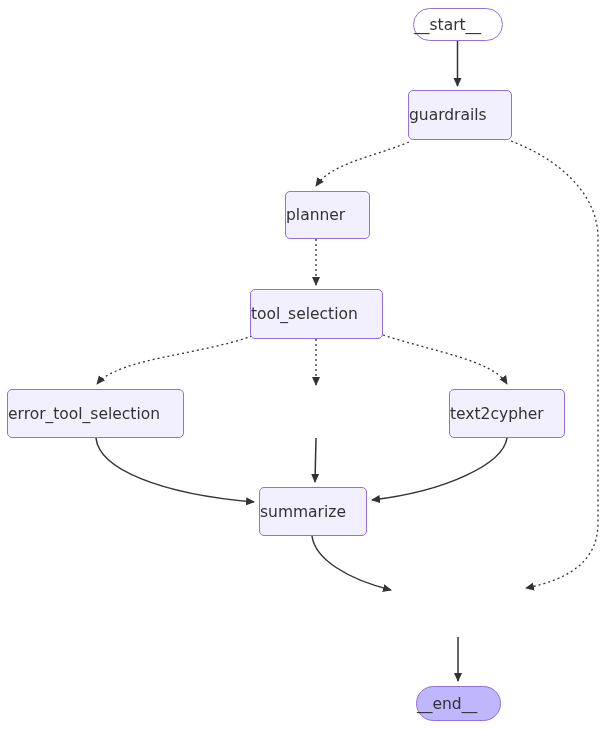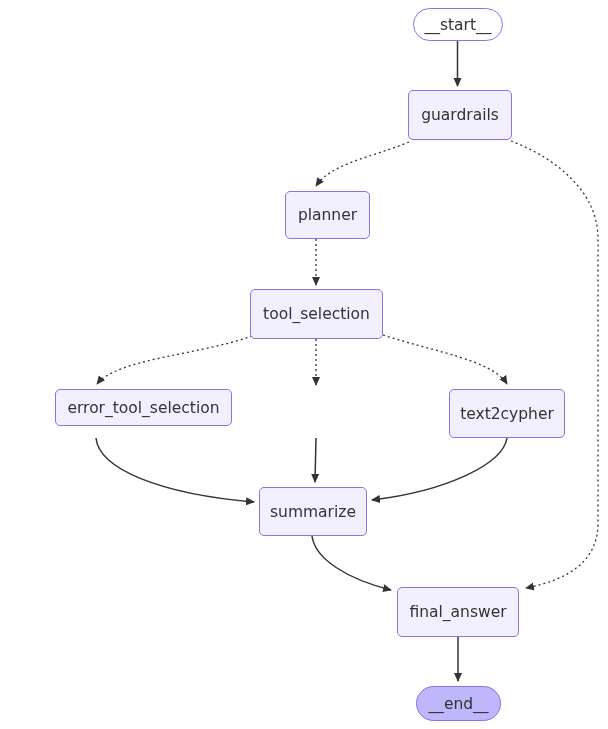--- a/index.html
+++ b/index.html
@@ -27,21 +27,21 @@
   .edge.dotted { stroke-width: 1.3; stroke-dasharray: 2 3; }
   .arrowhead   { fill: var(--edge, #333333); }
   .node {
     position: absolute;
     box-sizing: border-box;
     background: var(--node-fill, #f2f0ff);
     border: 1.33px solid var(--node-border, #9370DB);
     border-radius: 5px;
     display: flex;
     align-items: center;
-    justify-content: center;
+    justify-content: flex-start;
     font-size: 15.5px;
     color: var(--text, #333333);
     white-space: nowrap;
   }
   .node.stadium-start {
     background: var(--start-fill, #ffffff);
     border-radius: 17px;
   }
   .node.stadium-end {
     background: var(--end-fill, #bfb6fc);
@@ -83,34 +83,31 @@
   </div>
 
   <div class="node" style="left:285px; top:191px; width:85px; height:48px;">
     <span>planner</span>
   </div>
 
   <div class="node" style="left:250px; top:289px; width:133px; height:50px;">
     <span>tool_selection</span>
   </div>
 
-  <div class="node" style="left:7px; top:389px; width:177px; height:37px;margin-left:48px;">
+  <div class="node" style="left:7px; top:389px; width:177px; height:49px;">
     <span>error_tool_selection</span>
   </div>
 
 
   <div class="node" style="left:449px; top:389px; width:116px; height:49px;">
     <span>text2cypher</span>
   </div>
 
   <div class="node" style="left:259px; top:487px; width:108px; height:49px;">
     <span>summarize</span>
   </div>
 
-  <div class="node" style="left:397px; top:587px; width:122px; height:50px;">
-    <span>final_answer</span>
-  </div>
 
   <div class="node stadium-end" style="left:416px; top:686px; width:85px; height:35px;">
     <span>__end__</span>
   </div>
 
 </div>
 
 </body></html>

